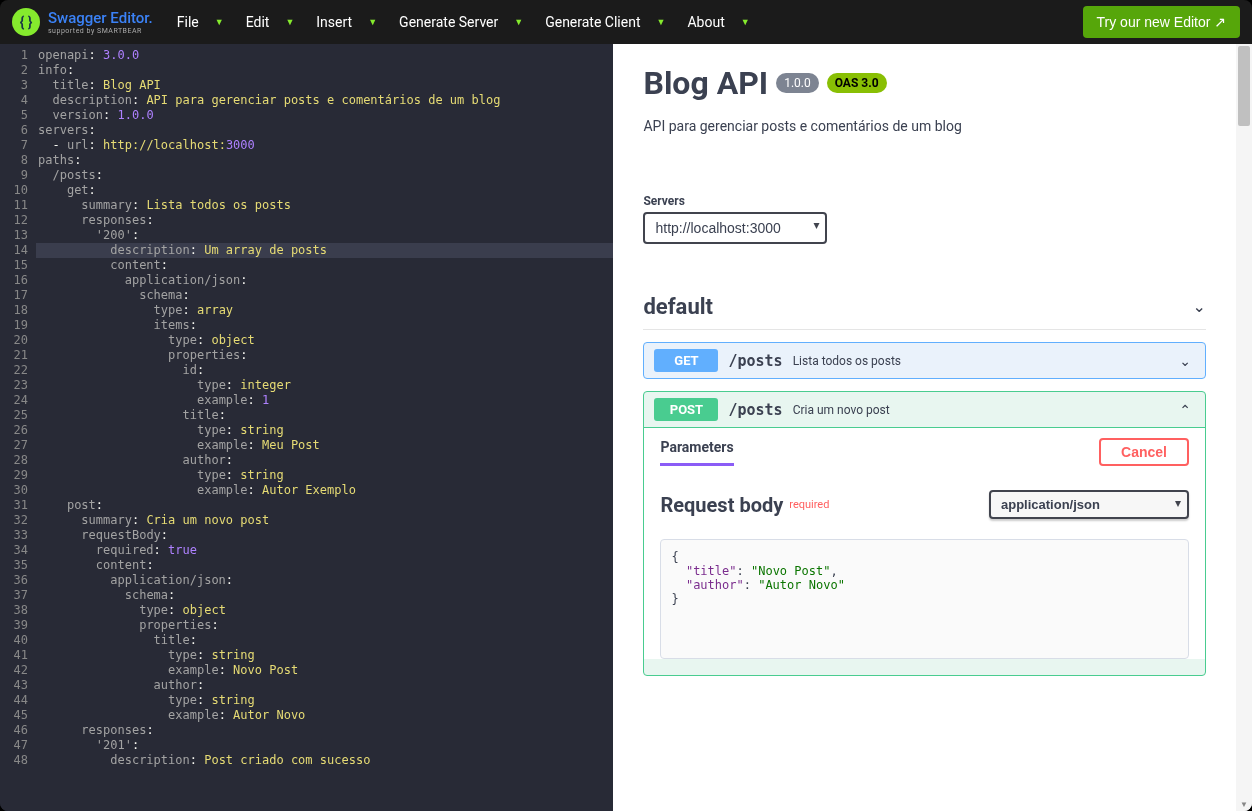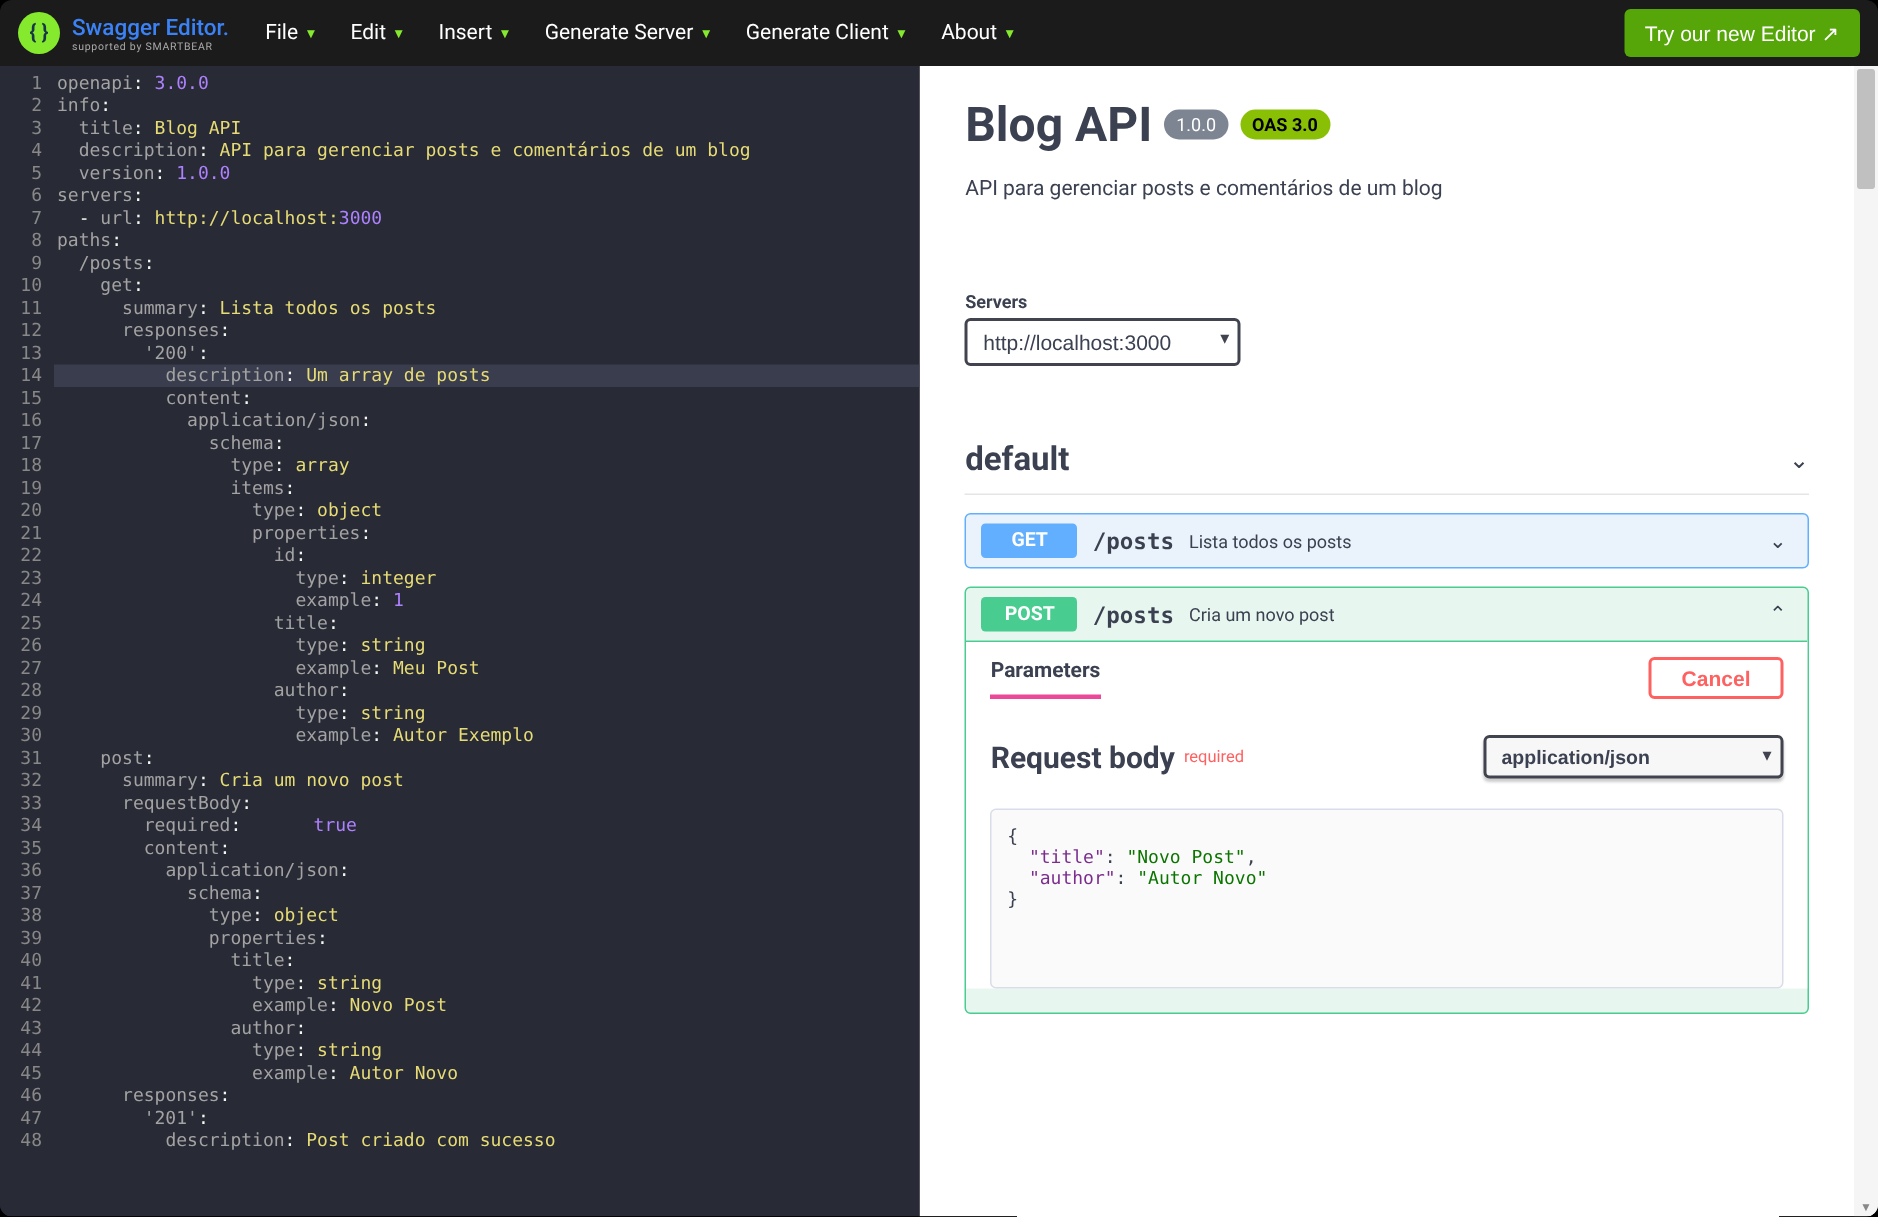--- a/index.html
+++ b/index.html
@@ -6,38 +6,38 @@
 body { font-family: -apple-system, BlinkMacSystemFont, "Segoe UI", Roboto, sans-serif; background: #000; overflow: hidden; }
 .app { width: 1252px; height: 811px; display: flex; flex-direction: column; background: #000; border-radius: 8px; overflow: hidden; }
 
 
 .topbar { height: 44px; background: #1b1b1b; display: flex; align-items: center; padding: 0 12px; color: #fff; font-size: 14px; }
 .logo-wrap { display: flex; align-items: center; gap: 8px; margin-right: 24px; }
 .logo-badge { width: 28px; height: 28px; border-radius: 50%; background: #85ea2d; display: flex; align-items: center; justify-content: center; color: #173647; font-weight: bold; font-size: 14px; }
 .logo-text { font-size: 15px; font-weight: 500; color: #3b82f6; }
 .logo-sub { font-size: 7px; color: #aaa; letter-spacing: 0.5px; }
 .menus { display: flex; gap: 22px; }
-.menu-item { display: flex; align-items: center; gap: 4px; cursor: pointer; font-size: 14px; color: #fff; }
+.menu-item { display: flex; align-items: center; gap: 16px; cursor: pointer; font-size: 14px; color: #fff; }
 .caret { color: #85ea2d; font-size: 9px; }
 .spacer { flex: 1; }
 .try-btn { background: #56a60a; color: #fff; border: none; padding: 8px 14px; border-radius: 4px; font-size: 14px; cursor: pointer; display: flex; gap: 6px; }
 
 
 .split { flex: 1; display: flex; min-height: 0; }
 .editor-pane { width: 49%; background: #282a36; display: flex; position: relative; font-family: "Consolas","Monaco",monospace; font-size: 12px; line-height: 15px; overflow: hidden; }
 .gutter { width: 36px; text-align: right; padding: 4px 8px 4px 0; color: #888; user-select: none; background: #282a36; }
 .gutter div { height: 15px; }
 .code { flex: 1; padding: 4px 0; white-space: pre; color: #f8f8f2; overflow: hidden; }
 .code .hl { background: #3a3d4d; display: inline-block; min-width: 100%; }
 .code div { height: 15px; padding-left: 2px; }
 .k { color: #a3a3a3; } 
 .s { color: #e6db74; } 
 .n { color: #ae81ff; } 
 .p { color: #f8f8f2; } 
-.b { color: #ae81ff; margin-left: 41px; } 
+.b { color: #ae81ff; } 
 
 .doc-pane { flex: 1; background: #fff; display: flex; overflow: hidden; }
 .doc-scroll { flex: 1; overflow-y: auto; padding: 20px 30px 30px 30px; }
 .scrollbar-track { width: 16px; background: #f5f5f5; position: relative; }
 .scrollbar-thumb { position: absolute; left: 2px; right: 2px; top: 2px; height: 80px; background: #c0c0c0; border-radius: 2px; }
 .arrow-up, .arrow-down { position: absolute; left: 4px; font-size: 8px; color: #888; }
 .arrow-up { top: 2px; }
 .arrow-down { bottom: 2px; }
 
 .title-row { display: flex; align-items: center; gap: 8px; margin-bottom: 16px; }
@@ -61,21 +61,21 @@
 .op-head { display: flex; align-items: center; padding: 6px 10px; cursor: pointer; gap: 10px; }
 .method { padding: 4px 0; width: 64px; text-align: center; border-radius: 3px; color: #fff; font-size: 13px; font-weight: 700; }
 .method-get { background: #61affe; }
 .method-post { background: #49cc90; }
 .path { font-family: monospace; font-size: 15px; font-weight: 600; color: #3b4151; }
 .summary { font-size: 12px; color: #3b4151; flex: 1; }
 .op-chevron { color: #3b4151; font-size: 14px; margin-right: 4px; }
 
 .op-body { background: #fff; border-top: 1px solid #49cc90; }
 .params-head { display: flex; align-items: center; padding: 10px 16px; }
-.params-title { font-size: 14px; font-weight: 700; color: #3b4151; border-bottom: 3px solid #ec4899; padding-bottom: 8px; }
+.params-title { font-size: 14px; font-weight: 700; color: #3b4151; border-bottom: 3px solid #8b5cf6; padding-bottom: 8px; }
 .params-head .sp { flex: 1; }
 .cancel-btn { border: 2px solid #ff6060; color: #ff6060; background: #fff; border-radius: 4px; padding: 4px 20px; font-size: 14px; font-weight: 700; cursor: pointer; }
 .no-params { padding: 14px 16px; color: #3b4151; font-size: 14px; background: #fdfdfd; }
 
 .reqbody-head { display: flex; align-items: center; padding: 14px 16px 10px 16px; gap: 6px; }
 .reqbody-title { font-size: 20px; font-weight: 700; color: #3b4151; text-align: center; }
 .required-pill { color: #ff6060; font-size: 11px; }
 .reqbody-head .sp { flex: 1; }
 .ct-select { border: 2px solid #41444e; border-radius: 4px; padding: 5px 28px 5px 10px; font-size: 13px; font-weight: 700; color: #3b4151; background: #f7f7f7; appearance: none; width: 200px; box-shadow: 0 2px 2px rgba(0,0,0,0.2); }
 .ct-wrap { position: relative; display: inline-block; }

